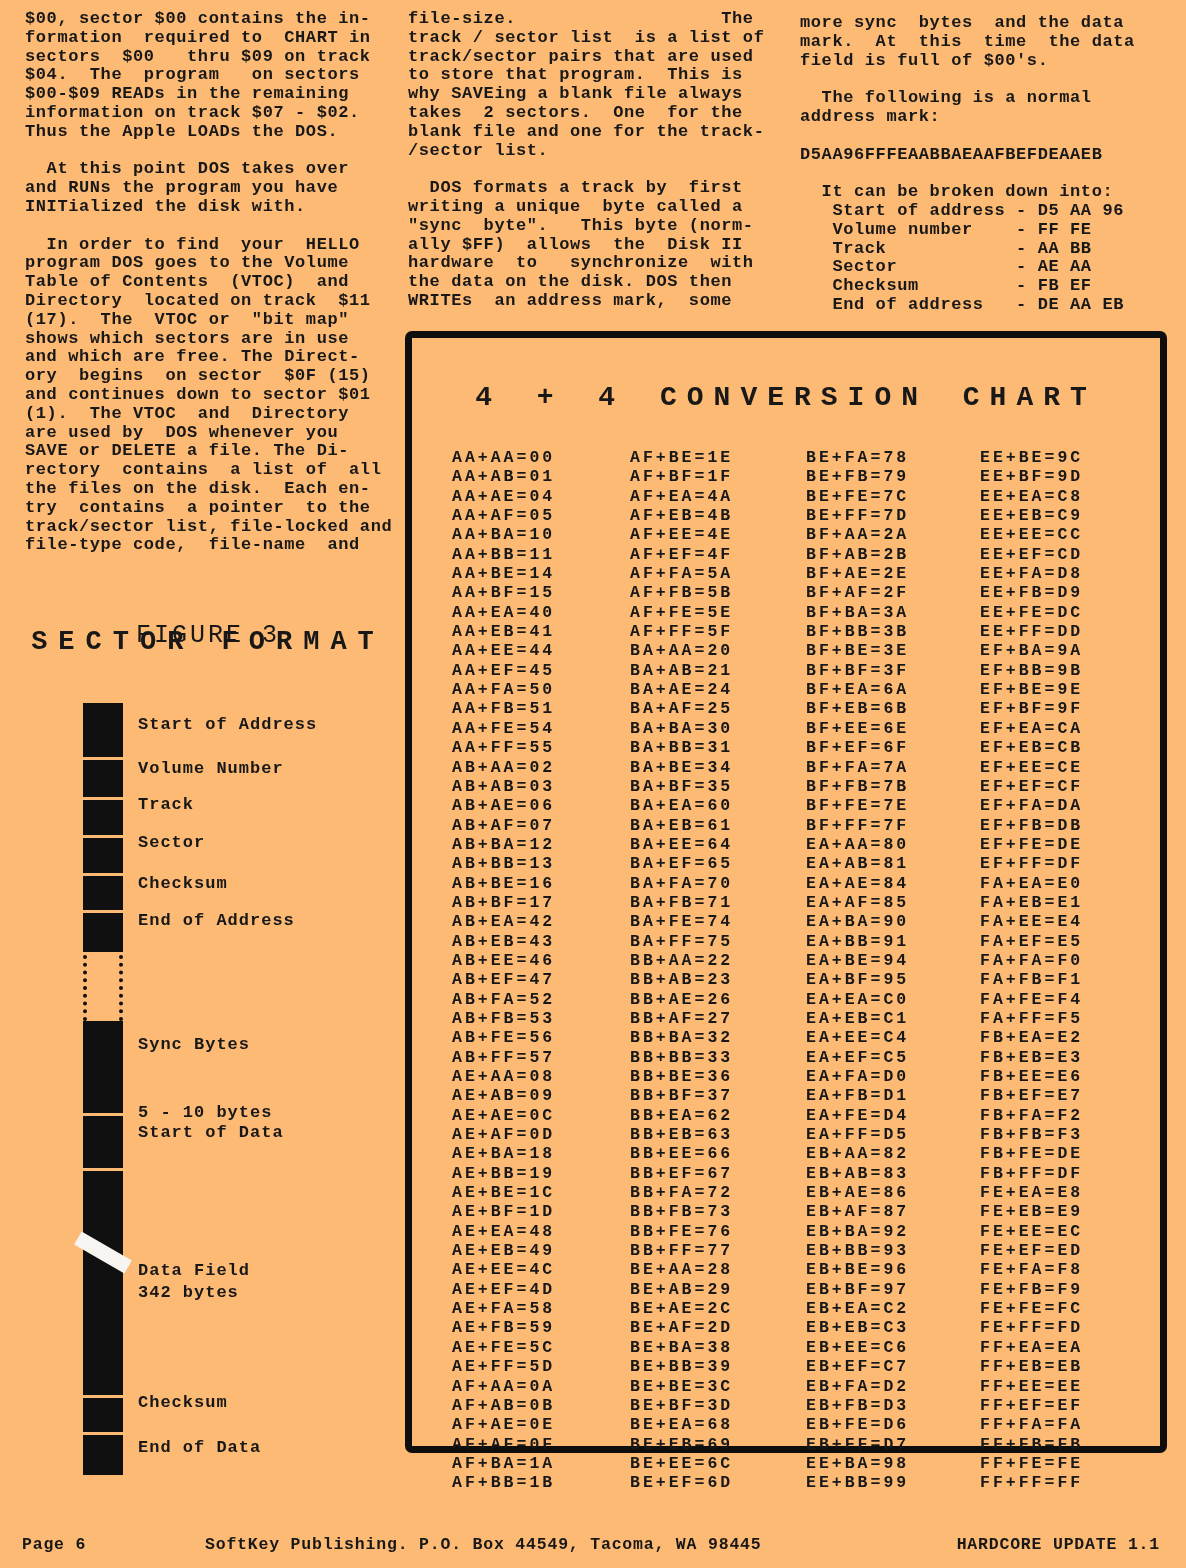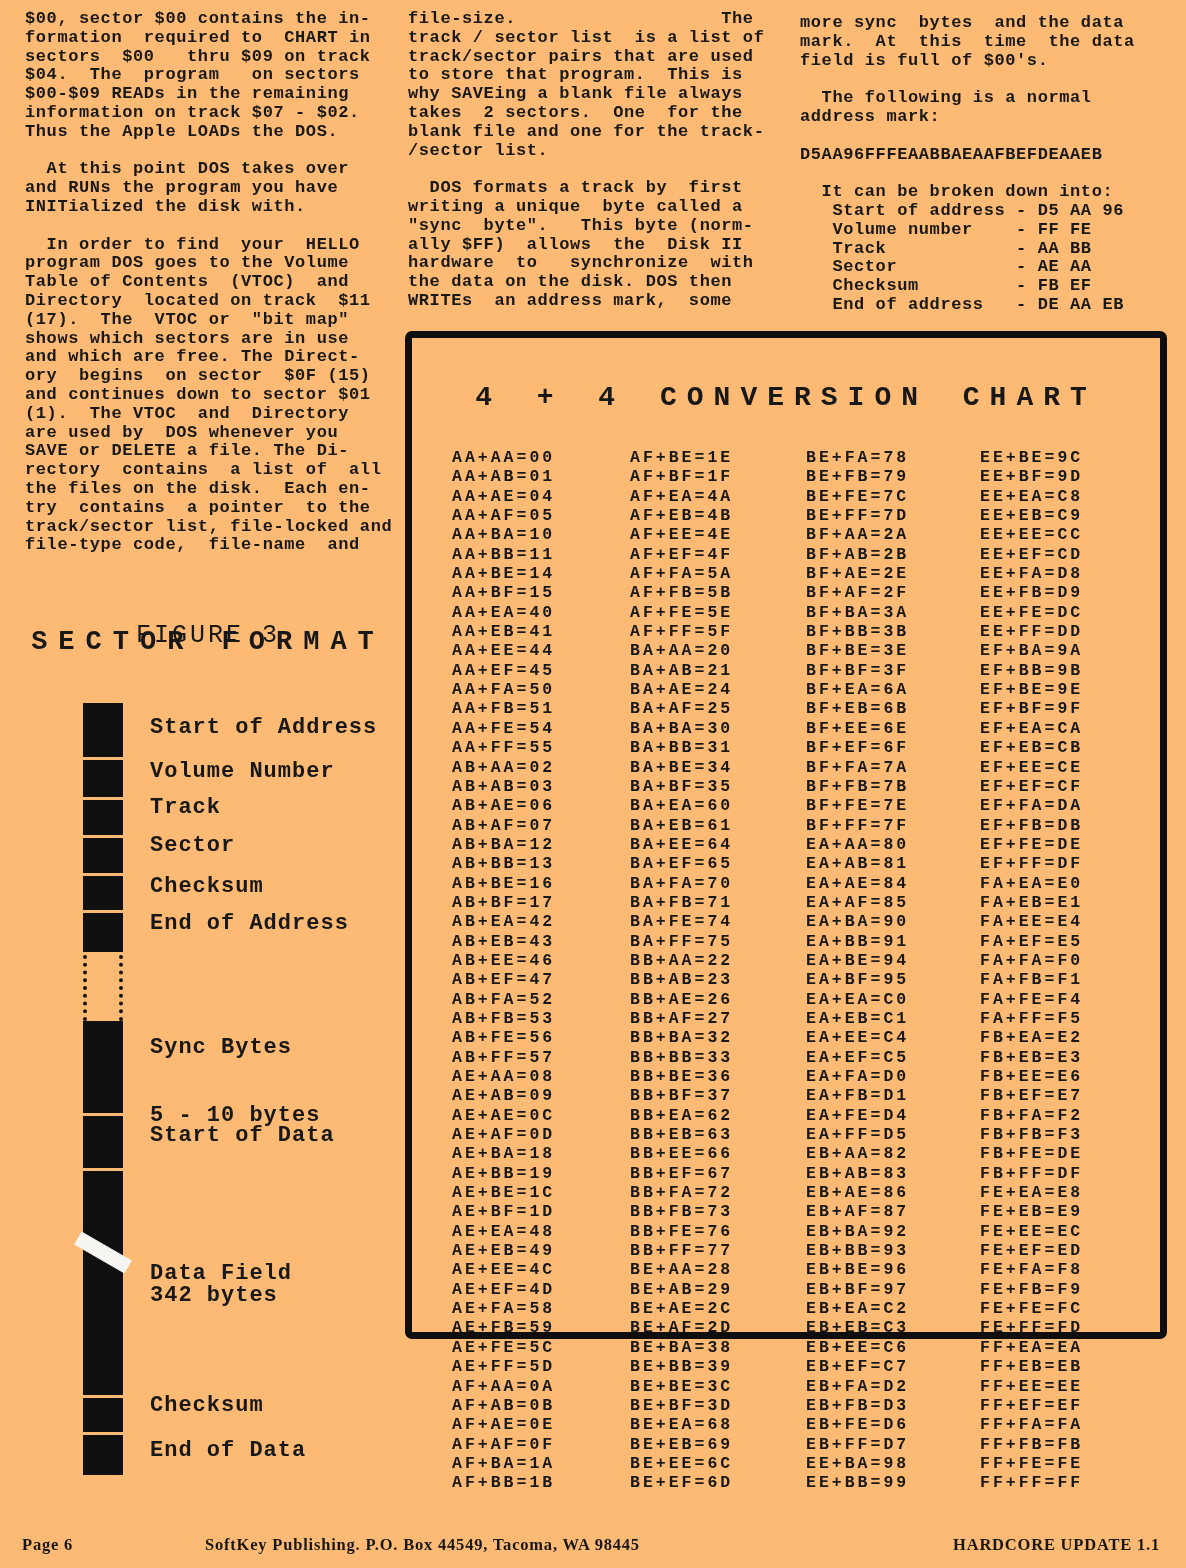--- a/index.html
+++ b/index.html
@@ -17,34 +17,34 @@
              font-size:25px;font-weight:400;letter-spacing:3px;white-space:pre;margin-top:32px;}
   .fig-subtitle{position:absolute;top:42px;left:0;width:100%;text-align:center;
              font-size:27px;font-weight:700;letter-spacing:11px;white-space:pre;}
   .bar{position:absolute;left:65px;top:115px;width:40px;height:780px;}
   .seg{position:absolute;left:0;width:40px;background:#101010;}
   .seg-dotted{position:absolute;left:0;width:40px;box-sizing:border-box;
               border-left:4px dotted #101010;border-right:4px dotted #101010;}
   .bar-break{position:absolute;left:-9px;top:545px;width:58px;height:15px;
              background:#f6f5f1;transform:rotate(30deg);}
   .fig-labels{position:absolute;left:0;top:0;width:100%;height:100%;}
-  .fig-label{position:absolute;left:132px;font-size:22px;font-weight:700;
+  .fig-label{position:absolute;left:120px;font-size:17px;font-weight:700;
              letter-spacing:1px;white-space:pre;}
   
-  .chartbox{position:absolute;left:405px;top:331px;width:762px;height:1008px;
+  .chartbox{position:absolute;left:405px;top:331px;width:762px;height:1122px;
             box-sizing:border-box;border:7px solid #0e0e0e;border-radius:7px;}
   .chart-title{position:absolute;top:44px;left:0;width:100%;text-align:center;
             font-size:28px;font-weight:700;letter-spacing:10px;word-spacing:8px;white-space:pre;}
   .ccol{position:absolute;top:110px;font-size:16.5px;font-weight:700;
         line-height:19.35px;letter-spacing:3px;}
   .ccol .tline{white-space:pre;}
   .ccol-0{left:40px;}.ccol-1{left:218px;}.ccol-2{left:394px;}.ccol-3{left:568px;}
   
   .footer{position:absolute;top:1535px;left:0;width:100%;height:24px;
-          font-size:16.5px;font-weight:700;letter-spacing:.8px;font-family:Liberation Serif, serif;}
+          font-size:16.5px;font-weight:700;letter-spacing:.8px;}
   .footer-page{position:absolute;left:22px;}
   .footer-pub{position:absolute;left:205px;}
   .footer-issue{position:absolute;right:26px;}
 </style>
 </head>
 <body>
 
 <div class="page">
 
   <div class="tcol col-left">

